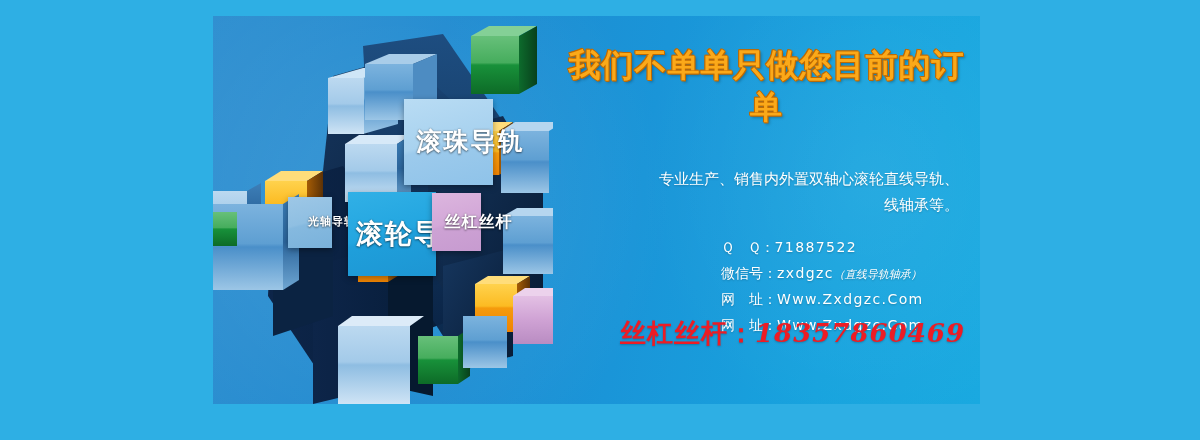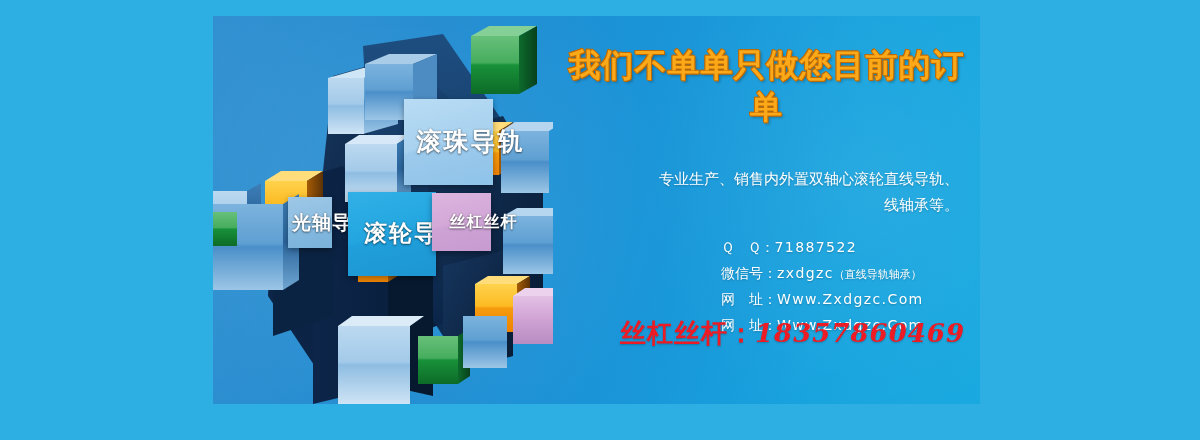--- a/index.html
+++ b/index.html
@@ -46,29 +46,29 @@
     box-shadow:0 2px 6px rgba(0,0,0,.35);
     padding-left:44px;
   }
   .plabel span{ display:block; white-space:nowrap; }
 
   #lbl-gunzhu{
     left:191px; top:83px; width:89px; height:86px; font-size:25px;
     background:linear-gradient(165deg,#b9dcf4 0%,#a8d2ef 48%,#9ccaec 52%,#8fc3e9 100%);
   }
   #lbl-guangzhou{
-    left:75px; top:181px; width:33px; height:51px; font-size:19px; letter-spacing:1px;
+    left:75px; top:181px; width:33px; height:51px; font-size:11px; letter-spacing:1px;
     background:linear-gradient(165deg,#9dc7e6 0%,#8fbfe2 48%,#85b9df 52%,#7ab2db 100%);
   }
   #lbl-gunlun{
-    left:135px; top:176px; width:88px; height:84px; font-size:23px;
+    left:135px; top:176px; width:88px; height:84px; font-size:27px;
     background:linear-gradient(165deg,#31b0e6 0%,#23a6e0 48%,#1f9fdb 52%,#1d96d3 100%);
   }
   #lbl-sigang{
-    left:219px; top:177px; width:59px; height:58px; font-size:16px; letter-spacing:1px;
+    left:219px; top:177px; width:49px; height:58px; font-size:16px; letter-spacing:1px;
     background:linear-gradient(165deg,#dcb6de 0%,#d3a8d8 48%,#cda2d4 52%,#c79bd0 100%);
   }
 
   
   #rightcol{
     position:absolute; left:340px; top:0; width:427px; height:388px;
   }
 
   .headline{
     color:#FBA919;
@@ -100,21 +100,21 @@
     position:absolute; left:168px; top:218px; width:268px;
     color:#ffffff;
     font-size:14px;
     line-height:1.86;
     text-shadow:0 1px 2px rgba(0,0,0,.22);
     white-space:nowrap;
   }
   #contact .row{ display:block; }
   #contact .k{ letter-spacing:0; }
   #contact .v{ letter-spacing:1.4px; }
-  #contact .note{ font-size:11px; letter-spacing:0; }
+  #contact .note{ font-size:11px; letter-spacing:0;font-style:italic; }
 
   #phone{
     position:absolute; left:52px; top:300px; width:375px;
     color:#ED1C24;
     font-weight:700;
     font-size:26px;
     letter-spacing:1px;
     text-align:center;
     text-shadow:0 1px 2px rgba(0,0,0,.22);
     white-space:nowrap;

